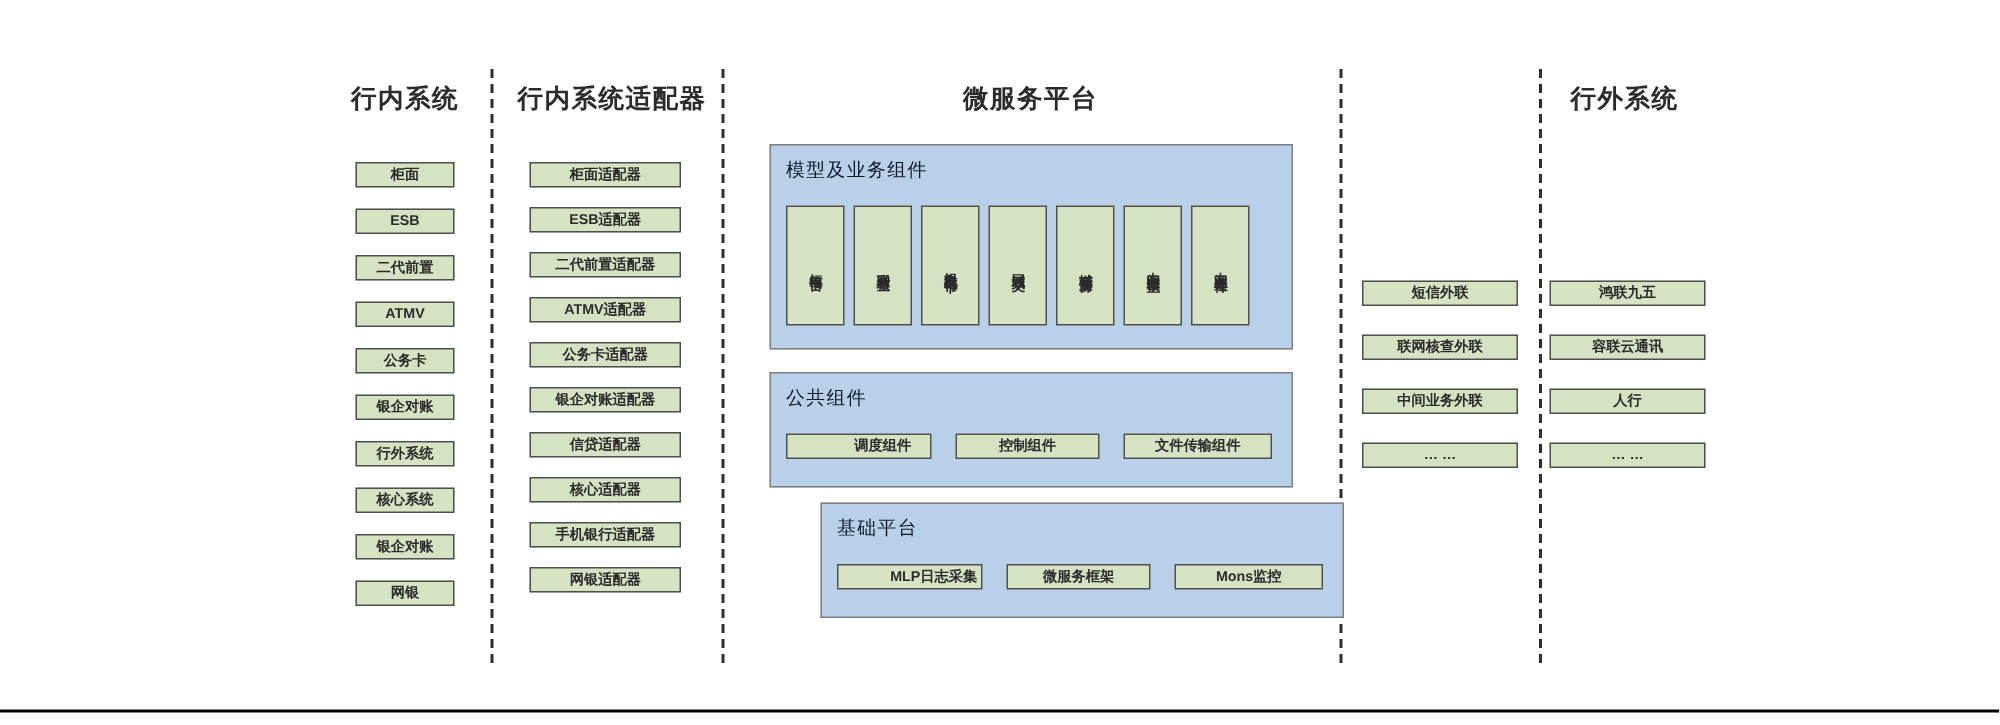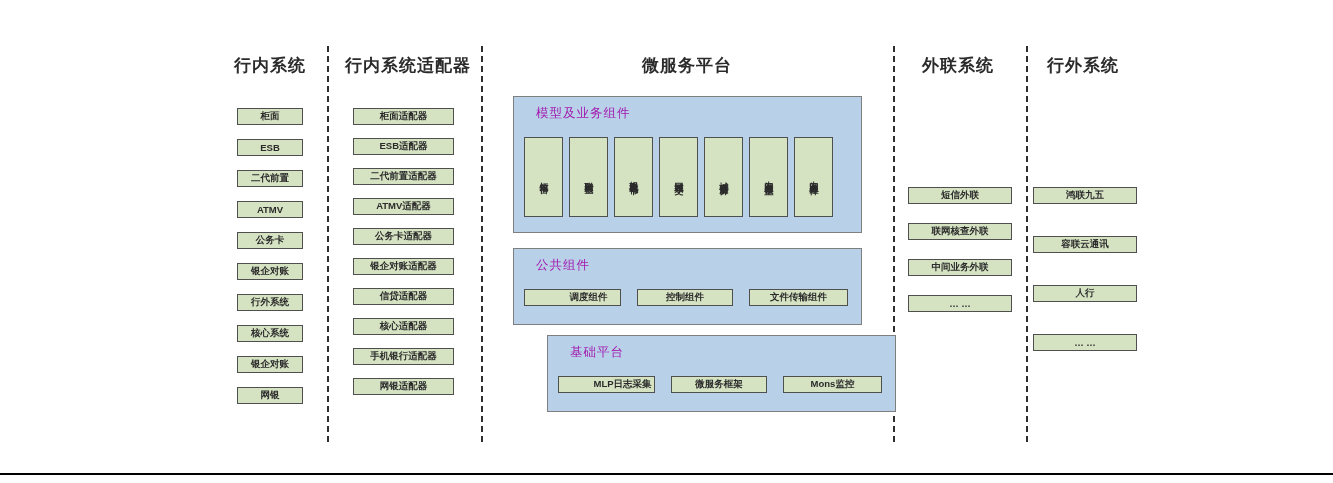--- a/index.html
+++ b/index.html
@@ -46,21 +46,21 @@
 
   
   .vstack {
     position: absolute;
     display: flex;
     flex-direction: column;
   }
   .stack1 { left: 237px; top: 108px; width: 66px;  gap: 14px; }
   .stack2 { left: 353px; top: 108px; width: 101px; gap: 13px; }
   .stack4 { left: 908px; top: 187px; width: 104px; gap: 19px; }
-  .stack5 { left: 1033px; top: 187px; width: 104px; gap: 32px; }
+  .stack5 { left: 1033px; top: 187px; width: 104px; gap: 19px; }
 
   .box {
     height: 17px;
     background: #d6e3c3;
     border: 1px solid #4f4f4f;
     display: flex;
     align-items: center;
     justify-content: center;
     font-size: 9.5px;
     font-weight: bold;
@@ -75,24 +75,24 @@
     width: 349px;
     background: #b8d0e8;
     border: 1.5px solid #7f7f7f;
   }
   .panelA { top: 96px;  height: 137px; }
   .panelB { top: 248px; height: 77px; }
   .panelC { top: 335px; height: 77px; margin-left: 34px; }
 
   .panel-label {
     position: absolute;
-    left: 22px;
+    left: 10px;
     top: 8px;
     font-size: 12.5px;
-    color: #a21caf;
+    color: #0f172a;
     letter-spacing: 1px;
   }
 
   
   .vrow {
     position: absolute;
     left: 10px;
     top: 40px;
     display: flex;
     gap: 6px;
@@ -142,21 +142,20 @@
 <div class="canvas">
 
   <div class="sep sep1"></div>
   <div class="sep sep2"></div>
   <div class="sep sep3"></div>
   <div class="sep sep4"></div>
 
   <div class="col-title t1">行内系统</div>
   <div class="col-title t2">行内系统适配器</div>
   <div class="col-title t3">微服务平台</div>
-  <div class="col-title t4">外联系统</div>
   <div class="col-title t5">行外系统</div>
 
   <div class="vstack stack1">
     <div class="box">柜面</div>
     <div class="box">ESB</div>
     <div class="box">二代前置</div>
     <div class="box">ATMV</div>
     <div class="box">公务卡</div>
     <div class="box">银企对账</div>
     <div class="box">行外系统</div>

